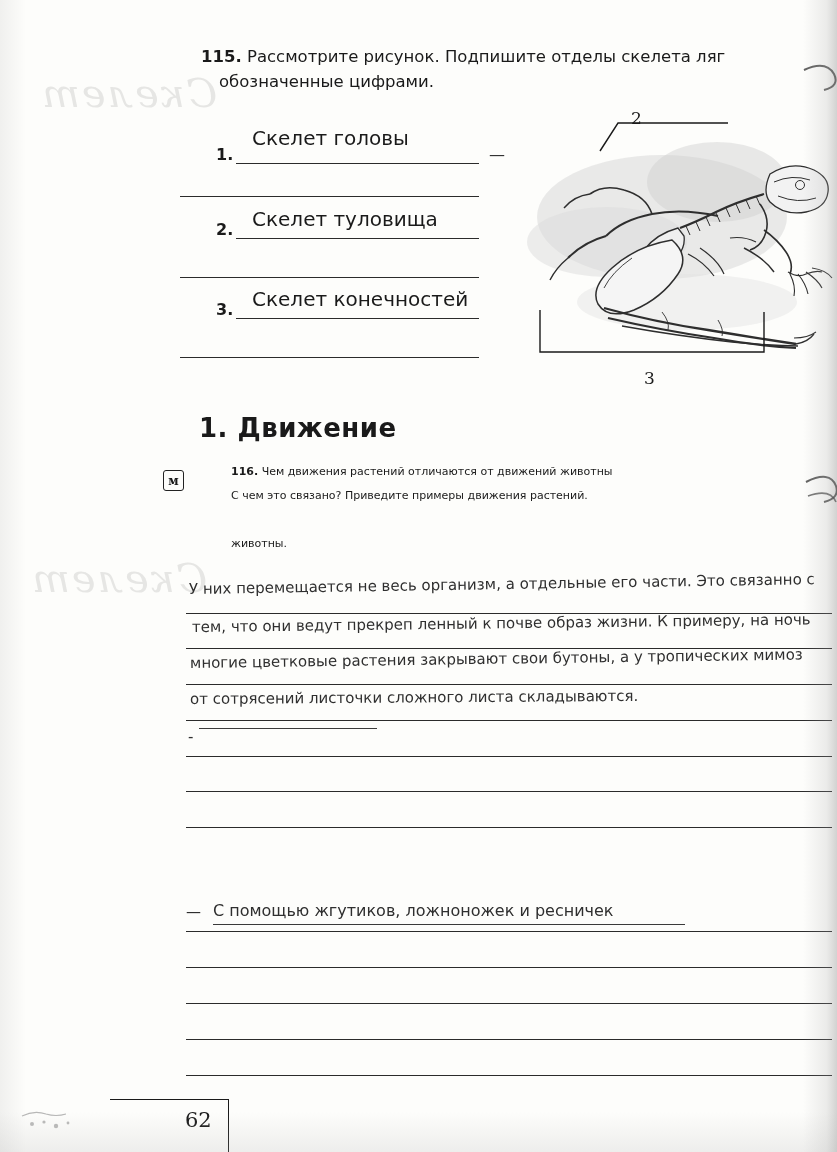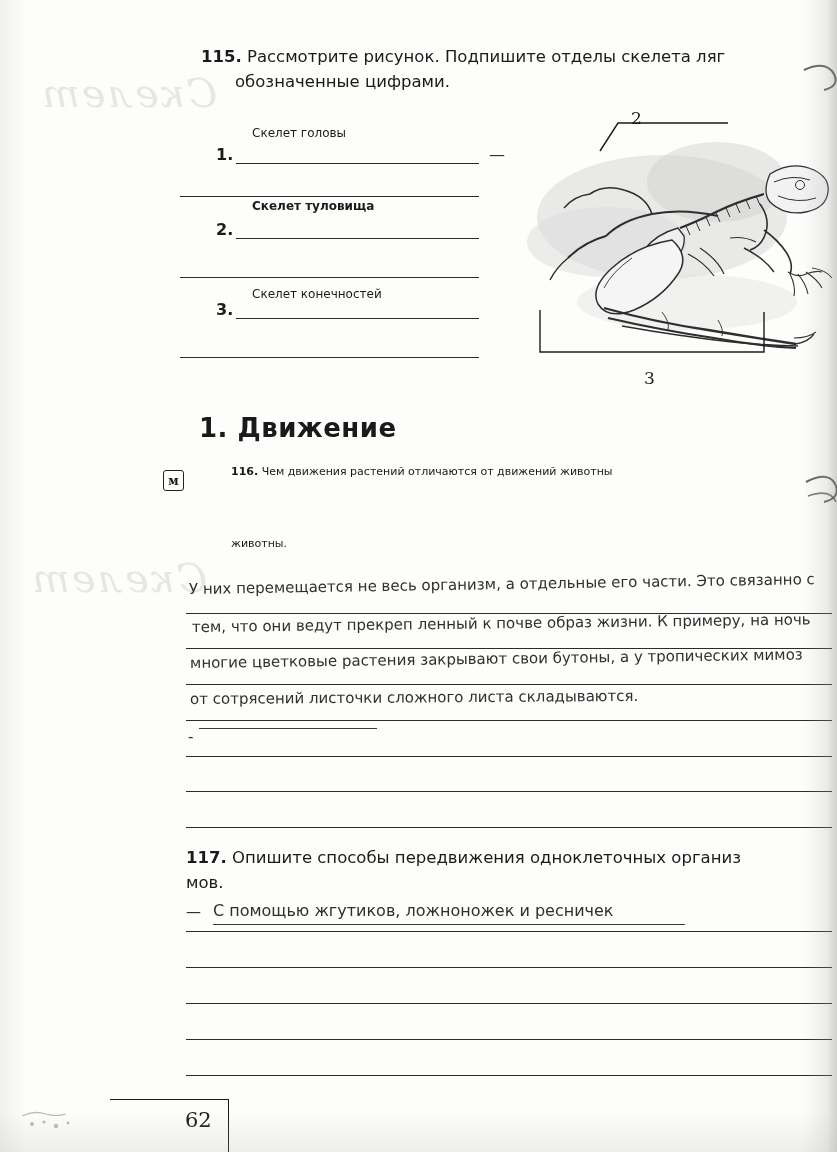--- a/index.html
+++ b/index.html
@@ -77,21 +77,21 @@
     left: 201px;
     top: 44px;
     width: 630px;
     font-size: 16.5px;
     line-height: 25px;
   }
   .q115 .body { display: inline; }
 
   .label-item {
     position: absolute;
-    font-size: 12px;
+    font-size: 20px;
   }
   .label-num {
     position: absolute;
     font-size: 16px;
     font-weight: bold;
   }
 
   .dash {
     position: absolute;
     font-size: 16px;
@@ -202,32 +202,32 @@
 <body>
 
 <div class="page">
 
   <div class="ghost" style="left:40px; top:70px;">Скелет</div>
   <div class="ghost" style="left:30px; top:555px;">Скелет</div>
 
   <div class="q115">
     <span class="num">115.</span>
     <span class="body">Рассмотрите рисунок. Подпишите отделы скелета ляг</span><br>
-    <span style="display:inline-block; margin-left:34px;">обозначенные цифрами.</span>
+    <span style="display:inline-block; margin-left:18px;">обозначенные цифрами.</span>
   </div>
 
   <div class="label-num" style="left:216px; top:145px;">1.</div>
   <div class="label-item" style="left:252px; top:126px;">Скелет головы</div>
   <div class="rule" style="left:236px; top:163px; width:243px;"></div>
   <div class="dash" style="left:489px; top:145px;">—</div>
 
   <div class="rule" style="left:180px; top:196px; width:299px;"></div>
 
   <div class="label-num" style="left:216px; top:220px;">2.</div>
-  <div class="label-item" style="left:252px; top:199px;font-weight:bold;">Скелет туловища</div>
+  <div class="label-item" style="left:252px; top:207px;">Скелет туловища</div>
   <div class="rule" style="left:236px; top:238px; width:243px;"></div>
 
   <div class="rule" style="left:180px; top:277px; width:299px;"></div>
 
   <div class="label-num" style="left:216px; top:300px;">3.</div>
   <div class="label-item" style="left:252px; top:287px;">Скелет конечностей</div>
   <div class="rule" style="left:236px; top:318px; width:243px;"></div>
 
   <div class="rule" style="left:180px; top:357px; width:299px;"></div>
 
@@ -301,45 +301,40 @@
     <path d="M2 2 L2 44 L226 44 L226 4" fill="none" stroke="#1a1a1a" stroke-width="1.4"></path>
   </svg>
   <div class="bracket-num" style="left:644px; top:368px;">3</div>
 
   <div class="section-heading">1. Движение</div>
 
   <div class="m-badge">м</div>
   <div class="q116">
     <span class="num">116.</span>
     <span>Чем движения растений отличаются от движений животны</span><br>
-    <br>
+    <span>С чем это связано? Приведите примеры движения растений.</span><br>
     <br>
     <span>животны.</span>
   </div>
 
   <div class="rule" style="left:186px; top:613px; width:646px;"></div>
   <div class="rule" style="left:186px; top:648px; width:646px;"></div>
   <div class="rule" style="left:186px; top:684px; width:646px;"></div>
   <div class="rule" style="left:186px; top:720px; width:646px;"></div>
   <div class="rule" style="left:186px; top:756px; width:646px;"></div>
   <div class="rule" style="left:186px; top:791px; width:646px;"></div>
   <div class="rule" style="left:186px; top:827px; width:646px;"></div>
 
   <div class="hand" style="left:189px; top:580px; transform: rotate(-0.9deg);">У них перемещается не весь организм, а отдельные его части. Это связанно с</div>
   <div class="hand" style="left:192px; top:618px; transform: rotate(-0.7deg);">тем, что они ведут прекреп ленный к почве образ жизни. К примеру, на ночь</div>
   <div class="hand" style="left:190px; top:654px; transform: rotate(-0.8deg);">многие цветковые растения закрывают свои бутоны, а у тропических мимоз</div>
   <div class="hand" style="left:190px; top:690px; transform: rotate(-0.4deg);">от сотрясений листочки сложного листа складываются.</div>
   <div class="rule light" style="left:199px; top:728px; width:178px;"></div>
   <div class="hand" style="left:188px; top:728px;">-</div>
 
-  <div class="q117">
-    <span class="num">117.</span>
-    <span>Опишите способы передвижения одноклеточных организ</span><br>
-    <span>мов.</span>
-  </div>
 
   <div class="rule" style="left:186px; top:931px; width:646px;"></div>
   <div class="rule" style="left:186px; top:967px; width:646px;"></div>
   <div class="rule" style="left:186px; top:1003px; width:646px;"></div>
   <div class="rule" style="left:186px; top:1039px; width:646px;"></div>
   <div class="rule" style="left:186px; top:1075px; width:646px;"></div>
 
   <div class="hand" style="left:213px; top:901px; font-size:16px;">С помощью жгутиков, ложноножек и ресничек</div>
   <div class="rule light" style="left:213px; top:924px; width:472px;"></div>
   <div class="hand" style="left:186px; top:903px;">—</div>

